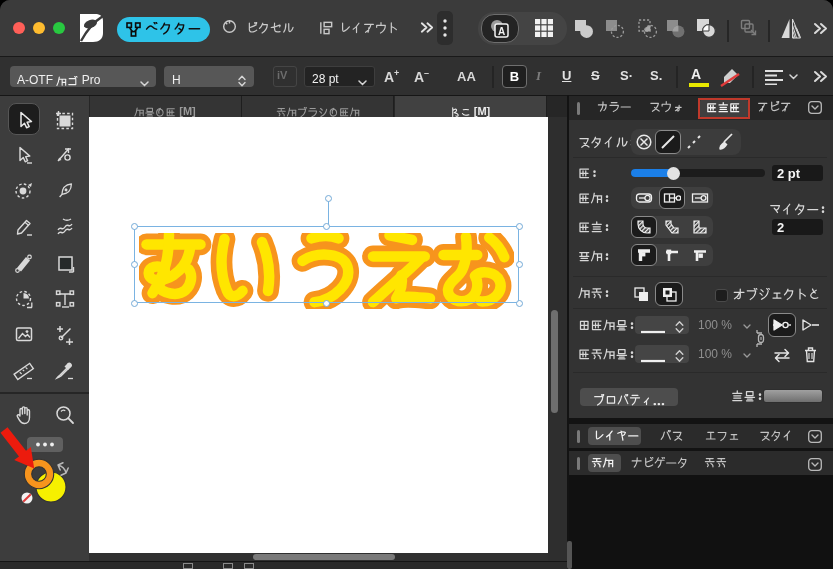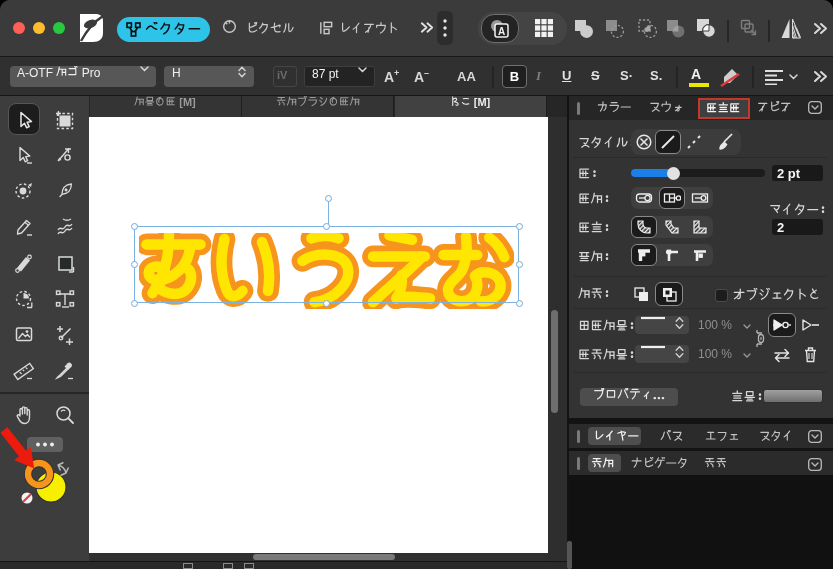--- a/index.html
+++ b/index.html
@@ -1,19 +1,19 @@
 <!DOCTYPE html>
 <html><head><meta charset="utf-8"><style>
 *{margin:0;padding:0;box-sizing:border-box}
 html,body{width:833px;height:569px;background:#000;overflow:hidden}
 body{font-family:"Liberation Sans",sans-serif;position:relative}
 .abs{position:absolute}
 .jp{display:block}
 svg{display:block}
-.row{display:flex;align-items:flex-start}
+.row{display:flex;align-items:flex-end}
 </style></head><body>
 <svg width="0" height="0" style="position:absolute">
     <defs>
       <g id="g30d8">
         <path d="M12,55 C28,30 44,26 56,36 C68,48 78,56 90,56"></path>
       </g>
       <g id="g30d2">
         <path d="M28,10 V62 C28,80 40,86 60,82 C74,79 84,73 89,68 M28,48 C48,40 68,32 85,24"></path>
       </g>
       <g id="g30d5">
@@ -331,21 +331,21 @@
     <span>H</span>
     <span style="margin-left:auto">
       <svg width="8" height="12" viewBox="0 0 8 12">
         <path d="M1,4.4 L4,1.2 L7,4.4 M1,7.6 L4,10.8 L7,7.6" fill="none" stroke="#d5d5d5" stroke-width="1.4" stroke-linecap="round" stroke-linejoin="round"></path>
       </svg>
     </span>
   </div>
 <div class="abs" style="left:273px;top:66px;width:24px;height:21px;border:1px solid #454545;border-radius:3px"></div>
 <div class="abs" style="left:277px;top:69px;width:17px;height:15px;color:#6d6d6d;font-size:11px;font-weight:bold;">iV</div>
 <div class="abs row" style="left:304px;top:66px;width:71px;height:21px;border-radius:3px;background:#232323;border:1px solid #3e3e3e;padding:0 7px;color:#f2f2f2;font-size:12px">
-<span>87 pt</span>
+<span>28 pt</span>
     <span style="margin-left:auto">
       <svg width="9" height="6" viewBox="0 0 9 6">
         <path d="M1,1 L4.5,4.5 L8,1" fill="none" stroke="#d5d5d5" stroke-width="1.5" stroke-linecap="round"></path>
       </svg>
     </span>
   </div>
 <svg class="abs" style="left:381px;top:66px" width="56" height="21" viewBox="0 0 56 21">
 <g fill="#d8d8d8" font-family="Liberation Sans" font-weight="bold">
 <text x="3" y="16" font-size="14">A</text>
       <text x="13" y="10" font-size="9">+</text>

